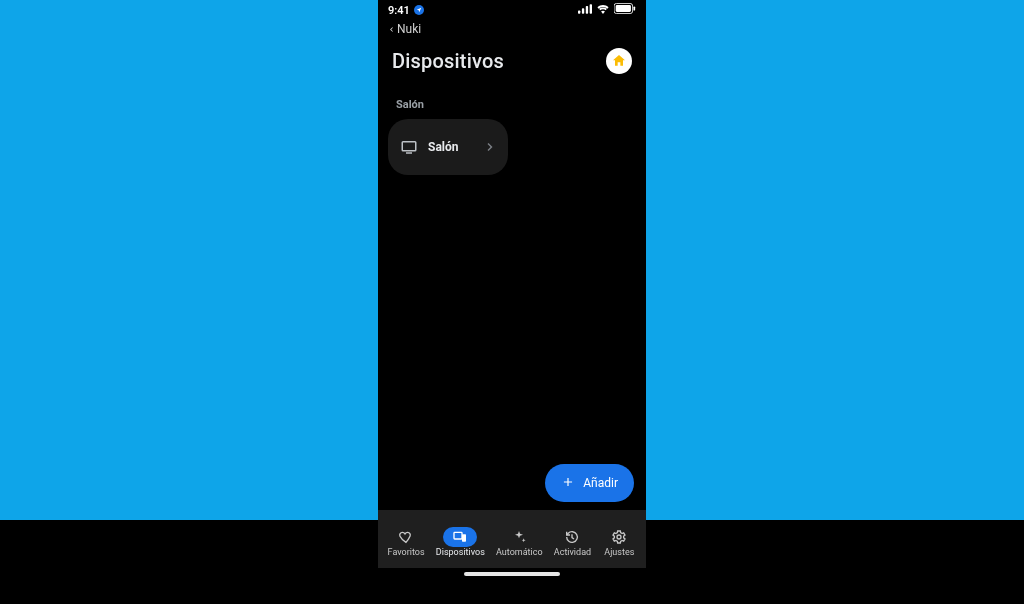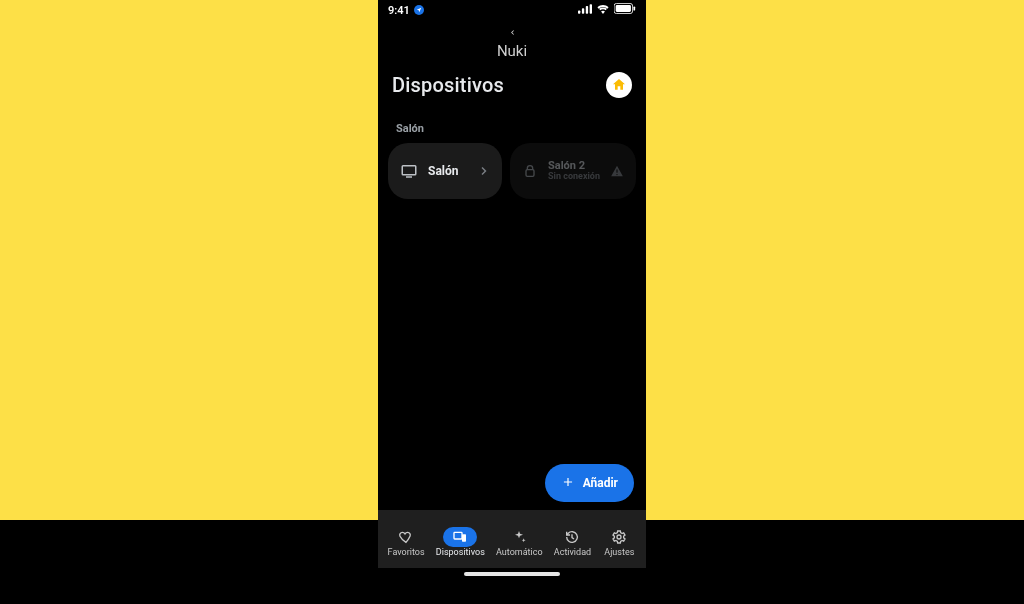--- a/index.html
+++ b/index.html
@@ -1,46 +1,46 @@
 <!DOCTYPE html>
 <html><head>
   <meta charset="utf-8">
   <style>
     * { margin: 0; padding: 0; box-sizing: border-box; }
     html, body { width: 1024px; height: 604px; background: #000; font-family: -apple-system, Roboto, "Helvetica Neue", Arial, sans-serif; -webkit-font-smoothing: antialiased; }
-    .stage { position: relative; width: 1024px; height: 520px; background: #fde047; }
+    .stage { position: relative; width: 1024px; height: 520px; background: #0ea5e9; }
     .phone { position: absolute; left: 378px; top: 0; width: 268px; height: 580px; background: #000; color: #e8eaed; display: flex; flex-direction: column; }
 
     
     .statusbar { height: 20px; display: flex; align-items: center; justify-content: space-between; padding: 0 10px; font-size: 11px; font-weight: 600; color: #fff; }
     .statusbar .left { display: flex; align-items: center; gap: 4px; }
     .statusbar .right { display: flex; align-items: center; gap: 4px; }
     .loc-dot { width: 10px; height: 10px; border-radius: 50%; background: #1a73e8; display: inline-flex; align-items: center; justify-content: center; }
     .loc-dot svg { display:block; }
 
-    .backrow { padding: 2px 10px 4px; font-size: 15px; color: #d0d0d0; display: flex; align-items: center; gap: 2px; flex-direction: column; }
+    .backrow { padding: 2px 10px 4px; font-size: 12px; color: #d0d0d0; display: flex; gap: 2px; }
 
     .header { display: flex; align-items: center; justify-content: space-between; padding: 8px 14px 10px; }
     .header h1 { font-size: 20px; font-weight: 500; color: #e8eaed; letter-spacing: .2px; }
     .avatar { width: 26px; height: 26px; border-radius: 50%; background: #fff; display: flex; align-items: center; justify-content: center; color: #fbbc04; }
 
     .section-label { padding: 14px 18px 8px; font-size: 11px; color: #9aa0a6; }
 
     .cards { display: grid; grid-template-columns: 1fr 1fr; gap: 8px; padding: 0 10px; }
     .card { background: #1b1b1b; border-radius: 20px; height: 56px; display: flex; align-items: center; padding: 0 12px; gap: 10px; }
     .card .icon { color: #bdc1c6; flex: 0 0 auto; display: flex; }
     .card .label { font-size: 12px; color: #e8eaed; flex: 1 1 auto; white-space: nowrap; overflow: hidden; text-overflow: ellipsis; }
     .card .trail { color: #7b7f85; flex: 0 0 auto; display: flex; }
     .card.offline { opacity: .45; }
     .card.offline .title { font-size: 11px; color: #bdc1c6; line-height: 1.1; }
     .card.offline .sub { font-size: 9px; color: #7b7f85; line-height: 1.1; }
 
     .content { flex: 1 1 auto; font-weight: bold; }
 
-    .fab { position: absolute; right: 12px; bottom: 78px; height: 38px; padding: 0 16px; border-radius: 19px; background: #1a73e8; color: #fff; display: inline-flex; align-items: center; gap: 8px; font-size: 12px; font-weight: 700; box-shadow: 0 2px 4px rgba(0,0,0,.4); }
+    .fab { position: absolute; right: 12px; bottom: 78px; height: 38px; padding: 0 16px; border-radius: 19px; background: #1a73e8; color: #fff; display: inline-flex; align-items: center; gap: 8px; font-size: 12px; font-weight: 400; box-shadow: 0 2px 4px rgba(0,0,0,.4); }
 
     .tabbar { position: absolute; left: 0; right: 0; bottom: 12px; height: 58px; background: #1f1f1f; display: flex; align-items: center; justify-content: space-around; padding: 4px 4px 0; }
     .tab { display: flex; flex-direction: column; align-items: center; gap: 0; color: #c8c8c8; font-size: 9px; padding: 4px 4px 2px; }
     .tab .iconwrap { width: 34px; height: 20px; border-radius: 10px; display: flex; align-items: center; justify-content: center; }
     .tab.active .iconwrap { background: #1a73e8; color: #fff; }
     .tab.active { color: #e8eaed; }
 
     .home-indicator { position: absolute; left: 50%; transform: translateX(-50%); bottom: 4px; width: 96px; height: 4px; border-radius: 2px; background: #fff; opacity: .9; }
   </style>
 </head>
@@ -112,37 +112,20 @@
               </svg>
           </span>
           <span class="label">Salón</span>
           <span class="trail">
             <svg width="12" height="12" viewBox="0 0 24 24" fill="#7b7f85">
                 <path d="M9 4l8 8-8 8-2-2 6-6-6-6z"></path>
               </svg>
           </span>
         </div>
 
-        <div class="card offline">
-          <span class="icon">
-            <svg width="16" height="16" viewBox="0 0 24 24" fill="none" stroke="#9aa0a6" stroke-width="2">
-                <rect x="6" y="10" width="12" height="10" rx="2"></rect>
-                <path d="M8 10V8a4 4 0 0 1 8 0v2"></path>
-              </svg>
-          </span>
-          <span class="label">
-            <div class="title">Salón 2</div>
-            <div class="sub">Sin conexión</div>
-          </span>
-          <span class="trail">
-            <svg width="14" height="14" viewBox="0 0 24 24" fill="#7b7f85">
-                <path d="M12 3l10 18H2L12 3zm0 6a1 1 0 0 0-1 1v4a1 1 0 0 0 2 0v-4a1 1 0 0 0-1-1zm0 8a1.2 1.2 0 1 0 0 2.4 1.2 1.2 0 0 0 0-2.4z"></path>
-              </svg>
-          </span>
-        </div>
 
       </div>
     </div>
 
     <div class="fab">
       <span>
         <svg width="14" height="14" viewBox="0 0 24 24" fill="#fff">
             <path d="M11 5h2v6h6v2h-6v6h-2v-6H5v-2h6z"></path>
           </svg>
       </span>

